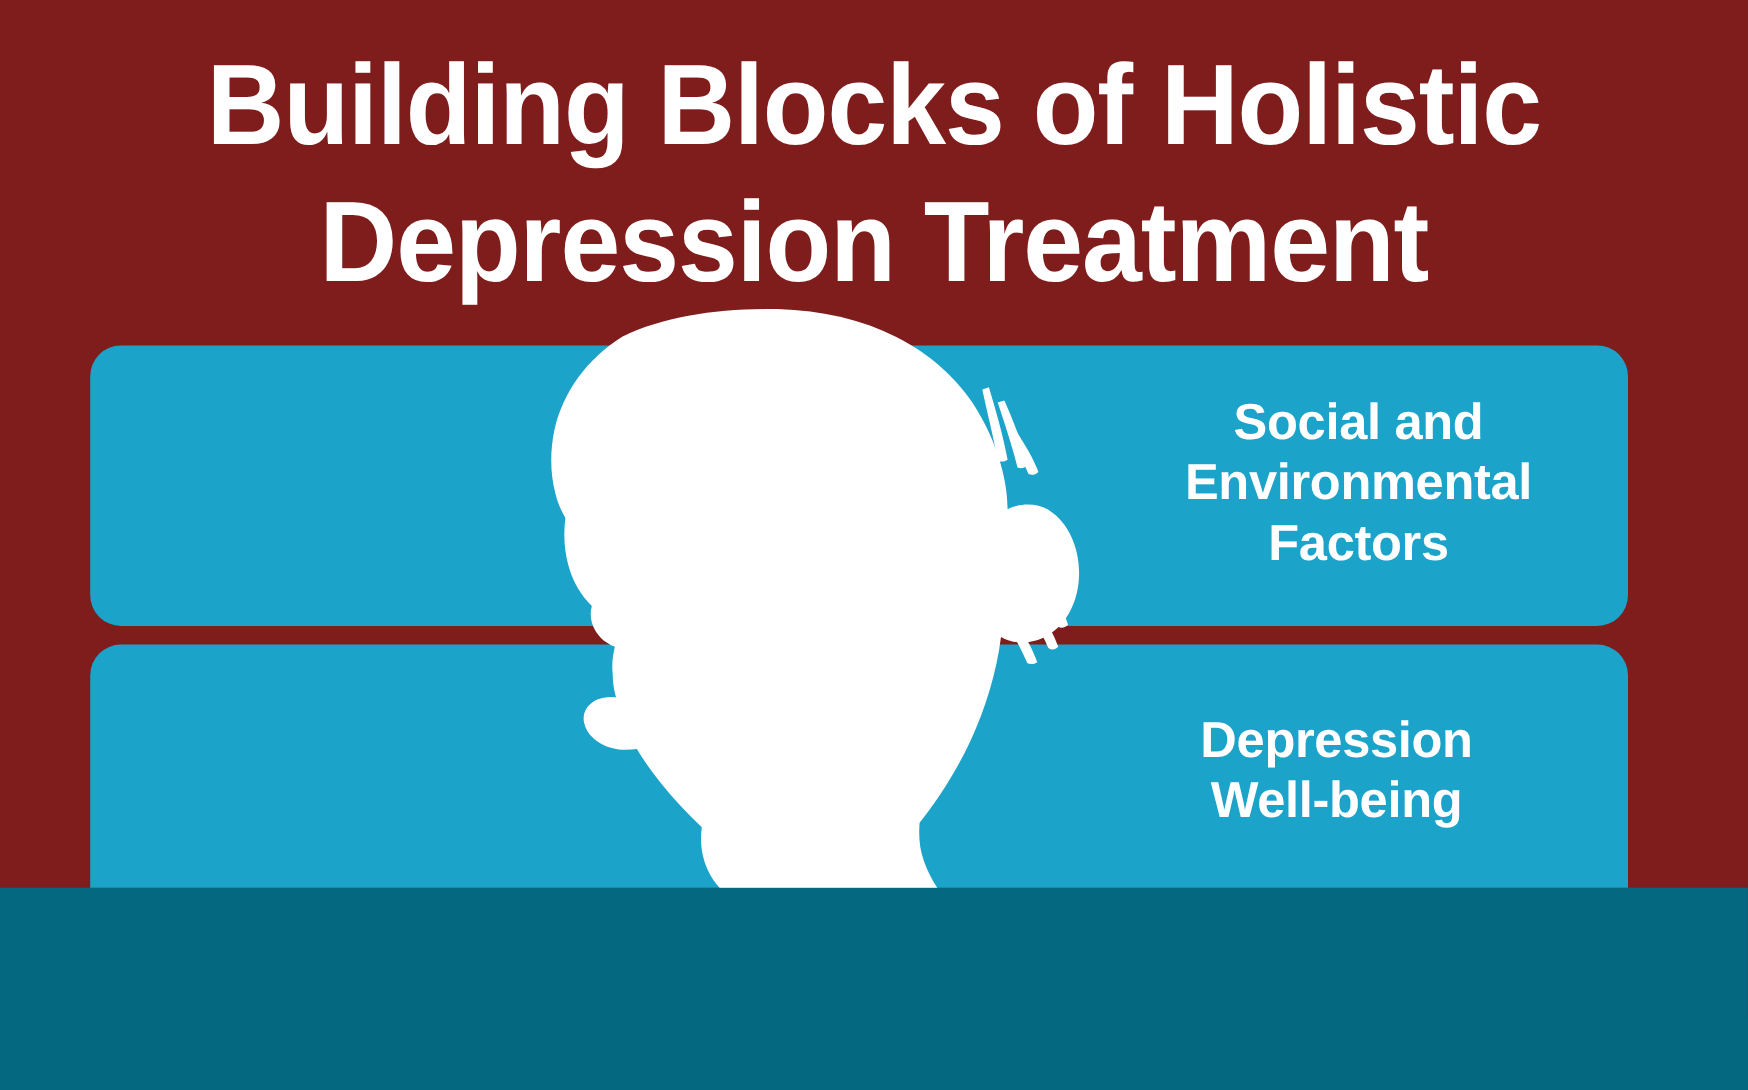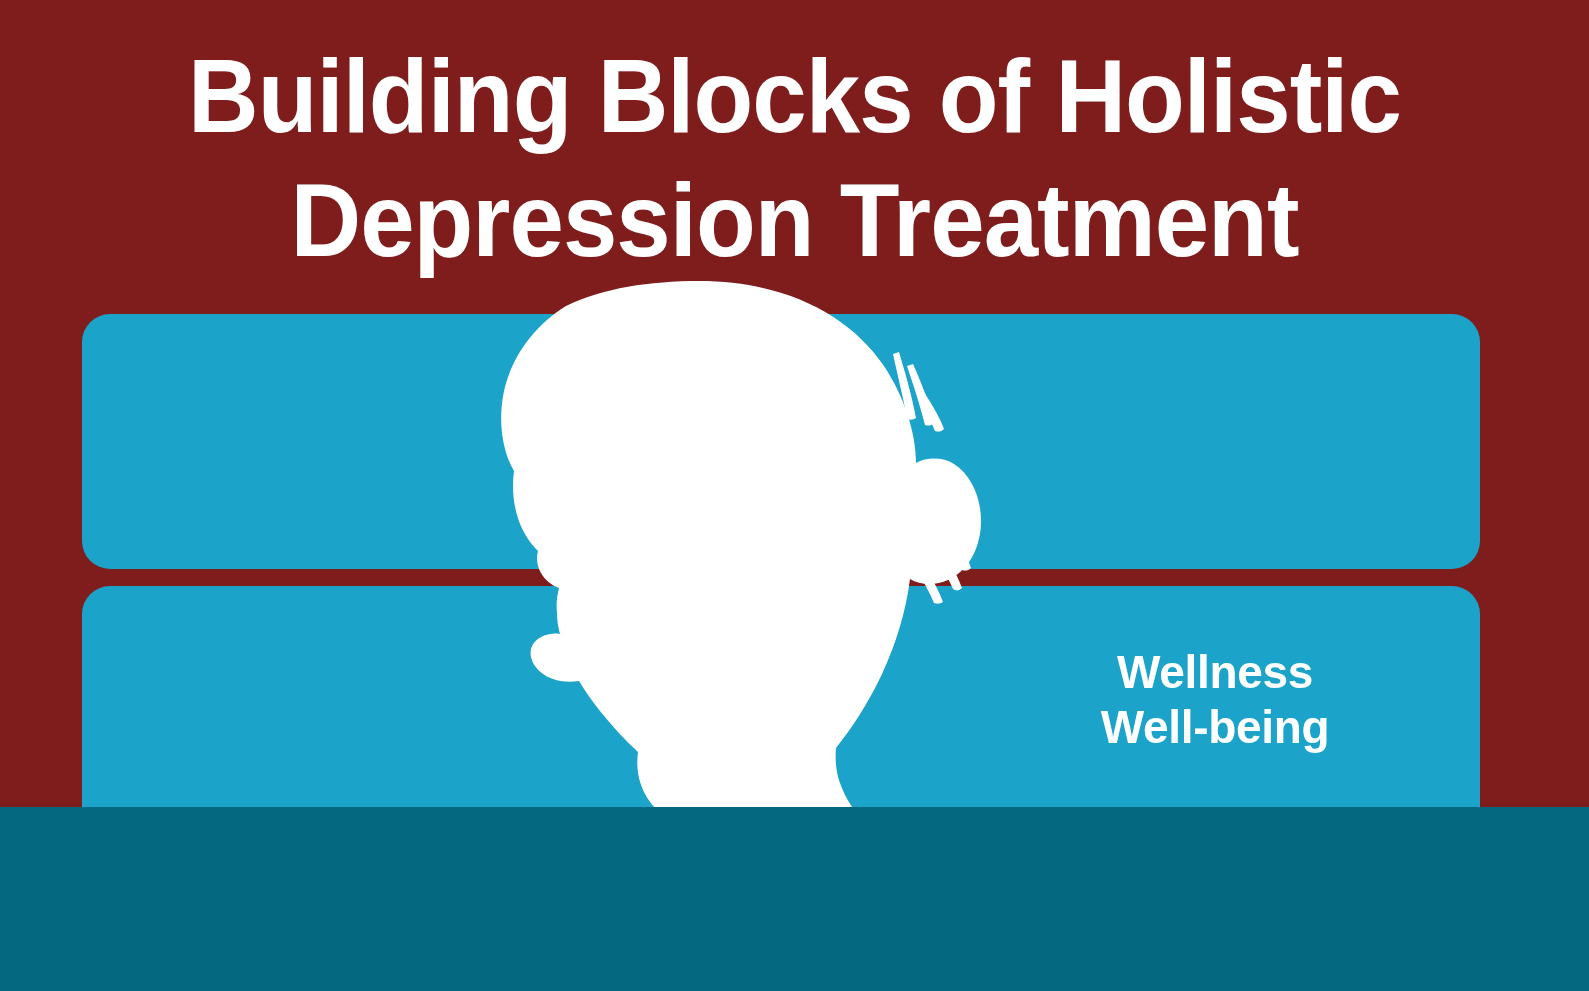--- a/index.html
+++ b/index.html
@@ -166,18 +166,21 @@
         C 500 430, 500 410, 504 391
         C 512 356, 534 326, 566 306
         C 603 288, 650 281, 699 281
         Z"></path>
 
       <path d="M534 499 C 528 508, 525 516, 527 522 C 529 528, 536 531, 545 530 C 540 525, 536 519, 534 512 Z"></path>
     </g>
   </svg>
 
 
+  <div class="card-label" id="label-social-environmental">Social and
+Environmental
+Factors</div>
 
 
-  <div class="card-label" id="label-spiritual-wellbeing">Wellness
+  <div class="card-label" id="label-spiritual-wellbeing">Depression
 Well-being</div>
 
 </div>
 
 </body></html>

